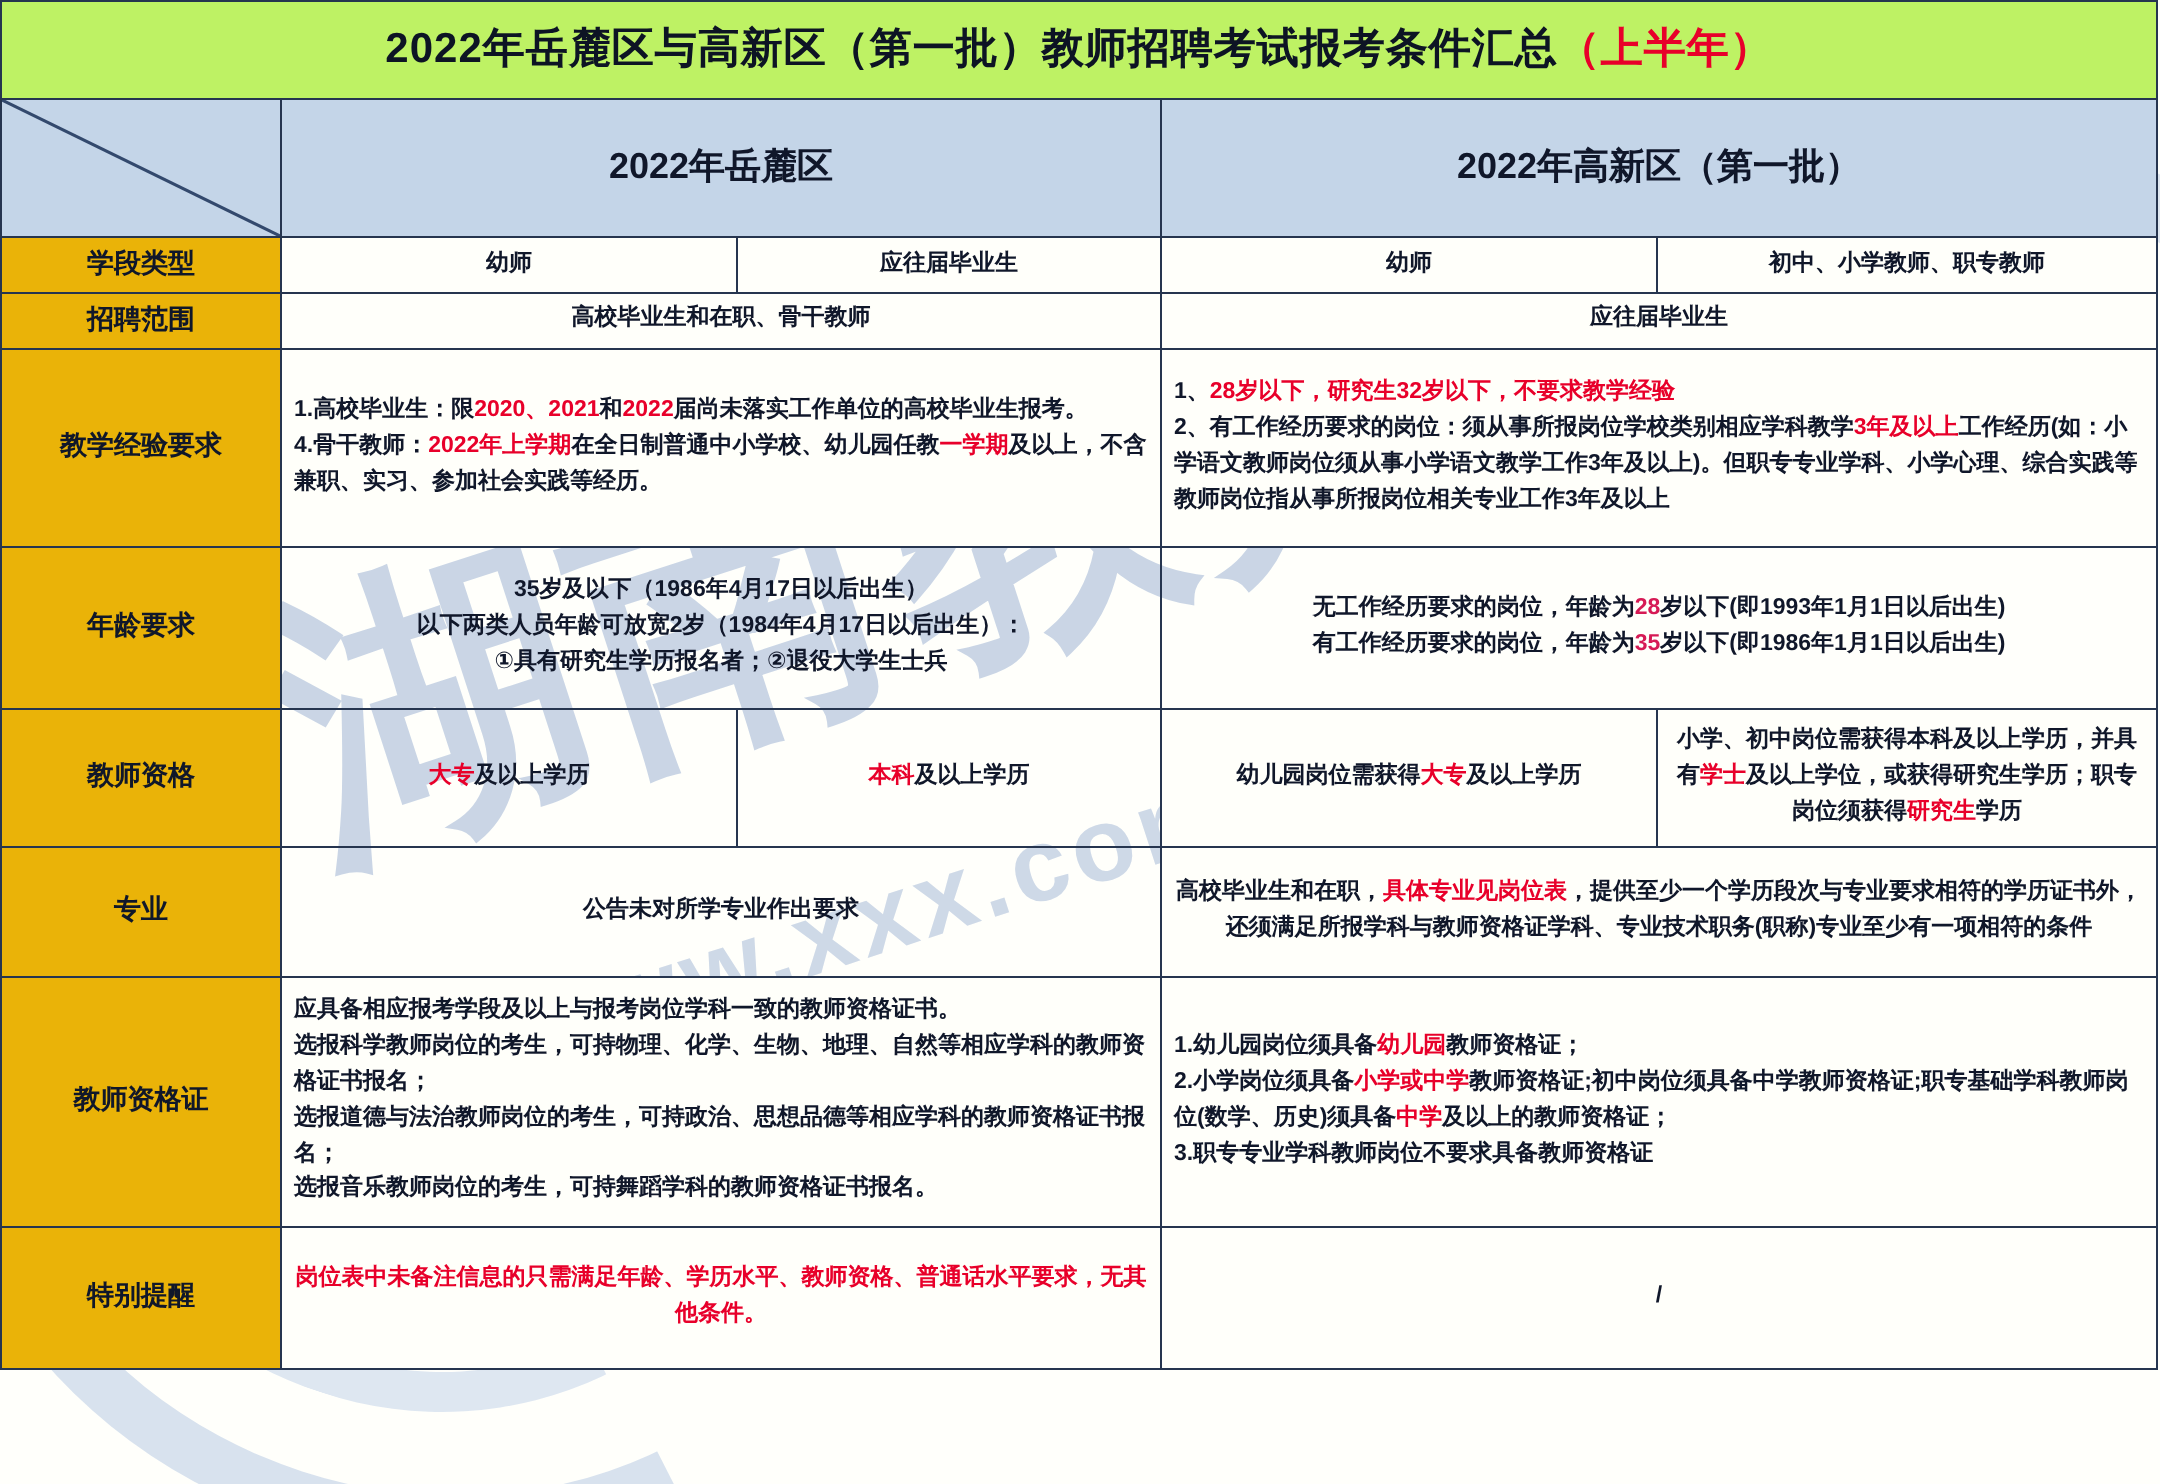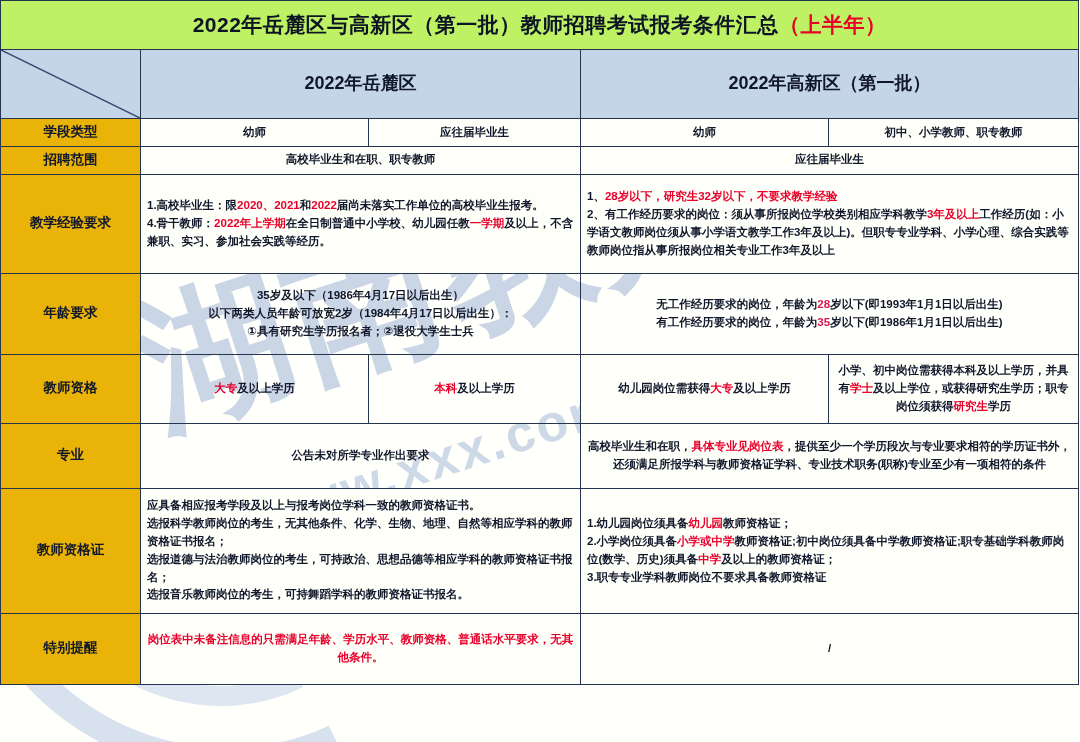--- a/index.html
+++ b/index.html
@@ -147,21 +147,21 @@
     <tr>
       <td class="lbl">学段类型</td>
       <td class="c ctr">幼师</td>
       <td class="c ctr">应往届毕业生</td>
       <td class="c ctr">幼师</td>
       <td class="c ctr">初中、小学教师、职专教师</td>
     </tr>
 
     <tr>
       <td class="lbl">招聘范围</td>
-      <td class="c ctr" colspan="2">高校毕业生和在职、职专教师</td>
+      <td class="c ctr" colspan="2">高校毕业生和在职、骨干教师</td>
       <td class="c ctr" colspan="2">应往届毕业生</td>
     </tr>
 
     <tr>
       <td class="lbl">教学经验要求</td>
       <td class="c lft" colspan="2" style="height:92px">
         <div><span>1.高校毕业生：限</span><span class="r">2020、2021</span><span>和</span><span class="r">2022</span><span>届尚未落实工作单位的高校毕业生报考。</span></div>
         <div><span>4.骨干教师：</span><span class="r">2022年上学期</span><span>在全日制普通中小学校、幼儿园任教</span><span class="r">一学期</span><span>及以上，不含兼职、实习、参加社会实践等经历。</span></div>
       </td>
       <td class="c lft" colspan="2">
@@ -204,21 +204,21 @@
       <td class="trans ctr" colspan="2" style="height:58px">公告未对所学专业作出要求</td>
       <td class="c ctr" colspan="2">
         <span>高校毕业生和在职，</span><span class="r">具体专业见岗位表</span><span>，提供至少一个学历段次与专业要求相符的学历证书外，还须满足所报学科与教师资格证学科、专业技术职务(职称)专业至少有一项相符的条件</span>
       </td>
     </tr>
 
     <tr>
       <td class="lbl">教师资格证</td>
       <td class="c lft" colspan="2" style="height:118px">
         <div>应具备相应报考学段及以上与报考岗位学科一致的教师资格证书。</div>
-        <div>选报科学教师岗位的考生，无其他条件、化学、生物、地理、自然等相应学科的教师资格证书报名；</div>
+        <div>选报科学教师岗位的考生，可持物理、化学、生物、地理、自然等相应学科的教师资格证书报名；</div>
         <div>选报道德与法治教师岗位的考生，可持政治、思想品德等相应学科的教师资格证书报名；</div>
         <div>选报音乐教师岗位的考生，可持舞蹈学科的教师资格证书报名。</div>
       </td>
       <td class="c lft" colspan="2">
         <div><span>1.幼儿园岗位须具备</span><span class="r">幼儿园</span><span>教师资格证；</span></div>
         <div><span>2.小学岗位须具备</span><span class="r">小学或中学</span><span>教师资格证;初中岗位须具备中学教师资格证;职专基础学科教师岗位(数学、历史)须具备</span><span class="r">中学</span><span>及以上的教师资格证；</span></div>
         <div>3.职专专业学科教师岗位不要求具备教师资格证</div>
       </td>
     </tr>
 

